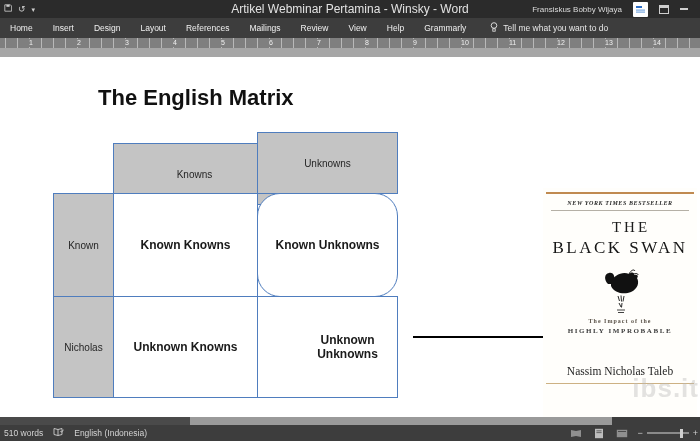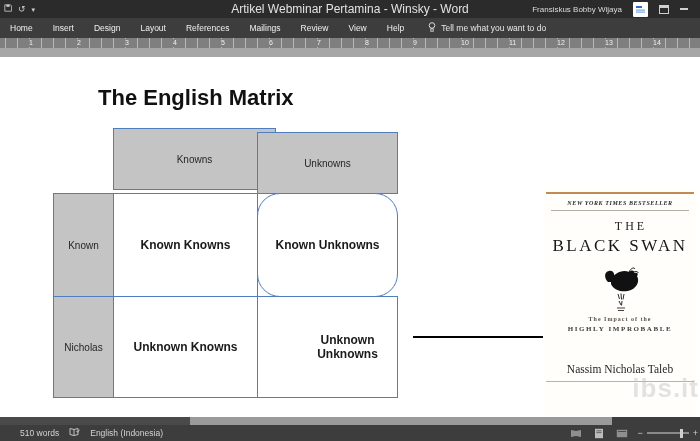--- a/index.html
+++ b/index.html
@@ -44,39 +44,39 @@
   .cell.body { background:#ffffff; font-weight:bold; font-size:12px; color:#1a1a1a; }
 
   .arrow-svg { position:absolute; left:408px; top:272px; }
 
   
   .book { position:absolute; left:543px; top:131px; width:154px; height:230px; background:#fffefb;
           display:flex; flex-direction:column; align-items:center; font-family:"Liberation Serif", serif; }
   .tan-line-top { margin-top:4px; width:148px; height:2px; background:#c08a50; }
   .bestseller { margin-top:6px; font-size:6px; font-weight:bold; font-style:italic; letter-spacing:0.6px; color:#2a2a2a; white-space:nowrap; }
   .sub-rule { margin-top:4px; width:138px; height:1px; background:#b5b0a6; }
-  .bk-the { margin-top:8px; font-size:12px; letter-spacing:3px; color:#1c1c1c;margin-left:22px; }
+  .bk-the { margin-top:8px; font-size:15px; letter-spacing:3px; color:#1c1c1c;margin-left:22px; }
   .bk-title { margin-top:2px; font-size:17px; letter-spacing:2.5px; color:#161616; white-space:nowrap; }
   .swan { margin-top:8px; }
   .impact1 { margin-top:2px; font-size:6px; letter-spacing:1px; color:#5a5248; font-weight:bold; }
   .impact2 { margin-top:3px; font-size:7px; letter-spacing:1.6px; color:#3c3c3c; font-weight:bold; white-space:nowrap; }
   .author { margin-top:30px; font-size:11.5px; color:#1f1f1f; white-space:nowrap; }
   .tan-line-bot { margin-top:6px; width:148px; height:1px; background:#cdb183; }
   .watermark { position:absolute; right:-2px; bottom:14px; font-family:"Liberation Sans", sans-serif;
                font-size:26px; font-weight:bold; color:rgba(185,185,185,0.40); letter-spacing:1px; }
 
   
   .hscroll { position:absolute; left:0; top:417px; width:700px; height:8px; background:#3d3d3d; }
   .hscroll-track { position:absolute; left:0; top:0; width:612px; height:8px; background:#9a9a9a; }
   .hscroll-thumb { position:absolute; left:0; top:0; width:190px; height:8px; background:#4a4a4a; }
 
   
   .statusbar { position:absolute; left:0; top:425px; width:700px; height:16px; background:#3d3d3d;
                display:flex; align-items:center; color:#d4d4d4; font-size:8.5px; }
-  .status-left { display:flex; align-items:center; gap:10px; padding-left:20px; }
+  .status-left { display:flex; align-items:center; gap:10px; padding-left:4px; }
   .status-right { position:absolute; right:2px; display:flex; align-items:center; gap:7px; }
   .view-btn { width:16px; height:12px; display:flex; align-items:center; justify-content:center; }
   .zoom-wrap { display:flex; align-items:center; gap:4px; }
   .zoom-track { position:relative; width:42px; height:1.5px; background:#8a8a8a; }
   .zoom-handle { position:absolute; left:33px; top:-3.5px; width:3px; height:9px; background:#cfcfcf; }
   .zoom-glyph { color:#cfcfcf; font-size:9px; }
 </style>
 </head>
 <body>
 
@@ -117,20 +117,21 @@
     <div id="menu-tabs">
         <span class="menu-tab">Home</span>
         <span class="menu-tab">Insert</span>
         <span class="menu-tab">Design</span>
         <span class="menu-tab">Layout</span>
         <span class="menu-tab">References</span>
         <span class="menu-tab">Mailings</span>
         <span class="menu-tab">Review</span>
         <span class="menu-tab">View</span>
         <span class="menu-tab">Help</span>
+        <span class="menu-tab">Grammarly</span>
       </div>
     <div class="tellme">
       <span>
         <svg width="8" height="10" viewBox="0 0 8 10">
             <circle cx="4" cy="3.5" r="2.8" fill="none" stroke="#e8e8e8" stroke-width="0.9"></circle>
             <rect x="2.8" y="6.8" width="2.4" height="2.4" fill="none" stroke="#e8e8e8" stroke-width="0.8"></rect>
           </svg>
       </span>
       <span>Tell me what you want to do</span>
     </div>
@@ -150,21 +151,21 @@
       <span class="ruler-num" style="left: 507px;">11</span>
       <span class="ruler-num" style="left: 555px;">12</span>
       <span class="ruler-num" style="left: 603px;">13</span>
       <span class="ruler-num" style="left: 651px;">14</span>
     </div>
   <div class="gapstrip"></div>
 
   <div class="page">
     <div class="doc-heading">The English Matrix</div>
 
-    <div class="cell gray" style="left:113px; top:71px;  width:163px; height:62px;">Knowns</div>
+    <div class="cell gray" style="left:113px; top:86px;  width:163px; height:62px;">Knowns</div>
     <div class="cell gray" style="left:257px; top:75px;  width:141px; height:62px;">Unknowns</div>
     <div class="cell gray" style="left:53px;  top:136px; width:61px;  height:104px;">Known</div>
     <div class="cell body" style="left:113px; top:136px; width:145px; height:104px;">Known Knowns</div>
     <div class="cell body" style="left:257px; top:136px; width:141px; height:104px;border-radius:23px;">Known Unknowns</div>
     <div class="cell gray" style="left:53px;  top:239px; width:61px;  height:102px;">Nicholas</div>
     <div class="cell body" style="left:113px; top:239px; width:145px; height:102px;">Unknown Knowns</div>
     <div class="cell body" style="left:257px; top:239px; width:141px; height:102px;padding-left:40px;">Unknown Unknowns</div>
 
     <svg class="arrow-svg" width="155" height="16">
       <line x1="5" y1="8" x2="140" y2="8" stroke="#000" stroke-width="2"></line>

